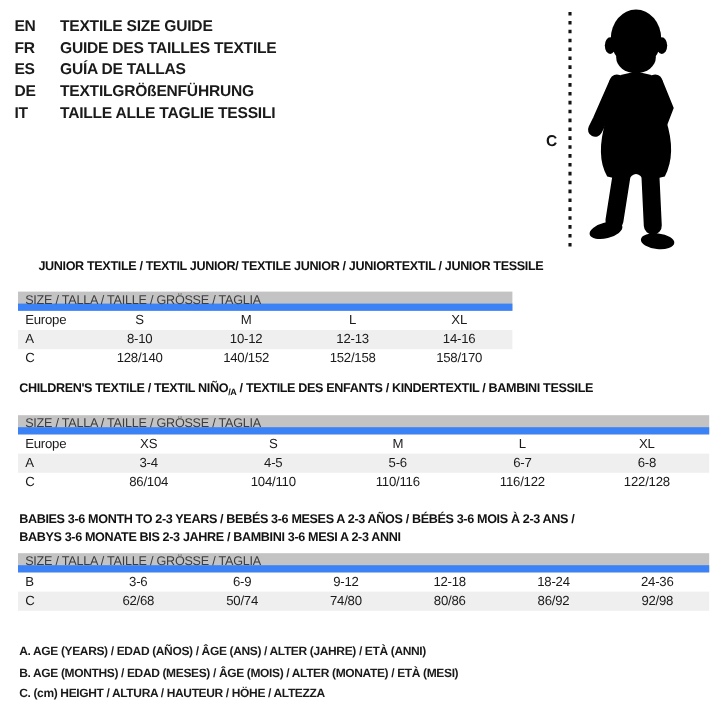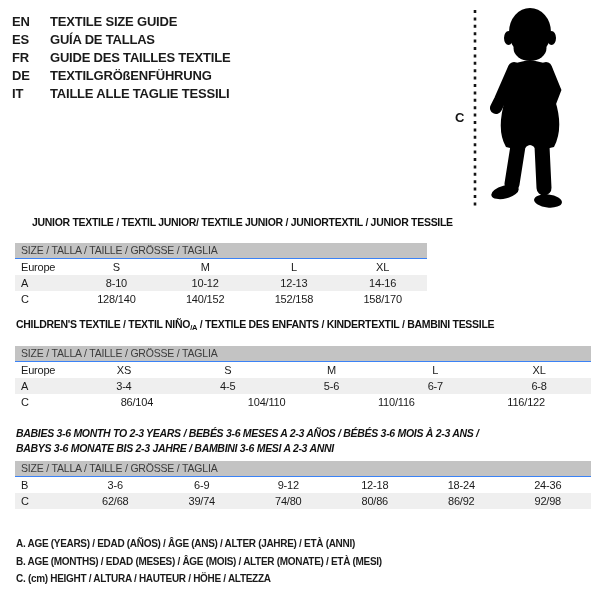--- a/index.html
+++ b/index.html
@@ -14,51 +14,51 @@
   .lang-label { }
 
   
   .figure-svg { position:absolute; left:448px; top:4px; }
   .figure-svg text { font-family:"Liberation Sans", sans-serif; }
 
   
   .section-title { position:absolute; left:16px; font-weight:bold; font-size:10.5px;
                    letter-spacing:-0.3px; color:#111; white-space:nowrap; }
   .sub { font-size:7.5px; vertical-align:-2px; letter-spacing:-0.3px; }
-  .title-line { height:15px; line-height:15px;font-style:italic; }
+  .title-line { height:15px; line-height:15px; }
 
   
   .size-table { position:absolute; left:15px; font-size:11px; letter-spacing:-0.2px; }
-  .st-head { background:#c3c3c3; border-bottom:1px solid #3b82f6; height:16px;
+  .st-head { background:#c3c3c3; border-bottom:6px solid #3b82f6; height:16px;
              line-height:15px; padding-left:6px; color:#3c3c3c; font-size:10.5px; }
   .st-row { display:flex; height:16px; line-height:16px; }
   .st-row.alt { background:#efefef; }
   .st-label { width:57px; padding-left:6px; }
   .st-cell { flex:1; text-align:center; }
 
   
   .footnotes { position:absolute; left:16px; top:535px; }
   .footnote { height:17.5px; line-height:17.5px; font-weight:bold; font-size:10px;
               letter-spacing:-0.3px; white-space:nowrap; }
 </style>
 </head>
 <body>
 
 <div class="lang-list">
   <div class="lang-row">
     <span class="lang-code">EN</span>
     <span class="lang-label">TEXTILE SIZE GUIDE</span>
   </div>
   <div class="lang-row">
+    <span class="lang-code">FR</span>
+    <span class="lang-label">GUIDE DES TAILLES TEXTILE</span>
+  </div>
+  <div class="lang-row">
     <span class="lang-code">ES</span>
     <span class="lang-label">GUÍA DE TALLAS</span>
-  </div>
-  <div class="lang-row">
-    <span class="lang-code">FR</span>
-    <span class="lang-label">GUIDE DES TAILLES TEXTILE</span>
   </div>
   <div class="lang-row">
     <span class="lang-code">DE</span>
     <span class="lang-label">TEXTILGRÖßENFÜHRUNG</span>
   </div>
   <div class="lang-row">
     <span class="lang-code">IT</span>
     <span class="lang-label">TAILLE ALLE TAGLIE TESSILI</span>
   </div>
 </div>
@@ -131,20 +131,21 @@
     <span class="st-cell">5-6</span>
     <span class="st-cell">6-7</span>
     <span class="st-cell">6-8</span>
   </div>
   <div class="st-row">
     <span class="st-label">C</span>
     <span class="st-cell">86/104</span>
     <span class="st-cell">104/110</span>
     <span class="st-cell">110/116</span>
     <span class="st-cell">116/122</span>
+    <span class="st-cell">122/128</span>
   </div>
 </div>
 
 <div class="section-title" style="top:426px;">
   <div class="title-line">BABIES 3-6 MONTH TO 2-3 YEARS / BEBÉS 3-6 MESES A 2-3 AÑOS / BÉBÉS 3-6 MOIS À 2-3 ANS /</div>
   <div class="title-line">BABYS 3-6 MONATE BIS 2-3 JAHRE / BAMBINI 3-6 MESI A 2-3 ANNI</div>
 </div>
 
 <div class="size-table" style="top:461px; width:576px;">
   <div class="st-head">SIZE / TALLA / TAILLE / GRÖSSE / TAGLIA</div>
@@ -153,21 +154,21 @@
     <span class="st-cell">3-6</span>
     <span class="st-cell">6-9</span>
     <span class="st-cell">9-12</span>
     <span class="st-cell">12-18</span>
     <span class="st-cell">18-24</span>
     <span class="st-cell">24-36</span>
   </div>
   <div class="st-row alt">
     <span class="st-label">C</span>
     <span class="st-cell">62/68</span>
-    <span class="st-cell">39/74</span>
+    <span class="st-cell">50/74</span>
     <span class="st-cell">74/80</span>
     <span class="st-cell">80/86</span>
     <span class="st-cell">86/92</span>
     <span class="st-cell">92/98</span>
   </div>
 </div>
 
 <div class="footnotes">
   <div class="footnote">A. AGE (YEARS) / EDAD (AÑOS) / ÂGE (ANS) / ALTER (JAHRE) / ETÀ (ANNI)</div>
   <div class="footnote">B. AGE (MONTHS) / EDAD (MESES) / ÂGE (MOIS) / ALTER (MONATE) / ETÀ (MESI)</div>

